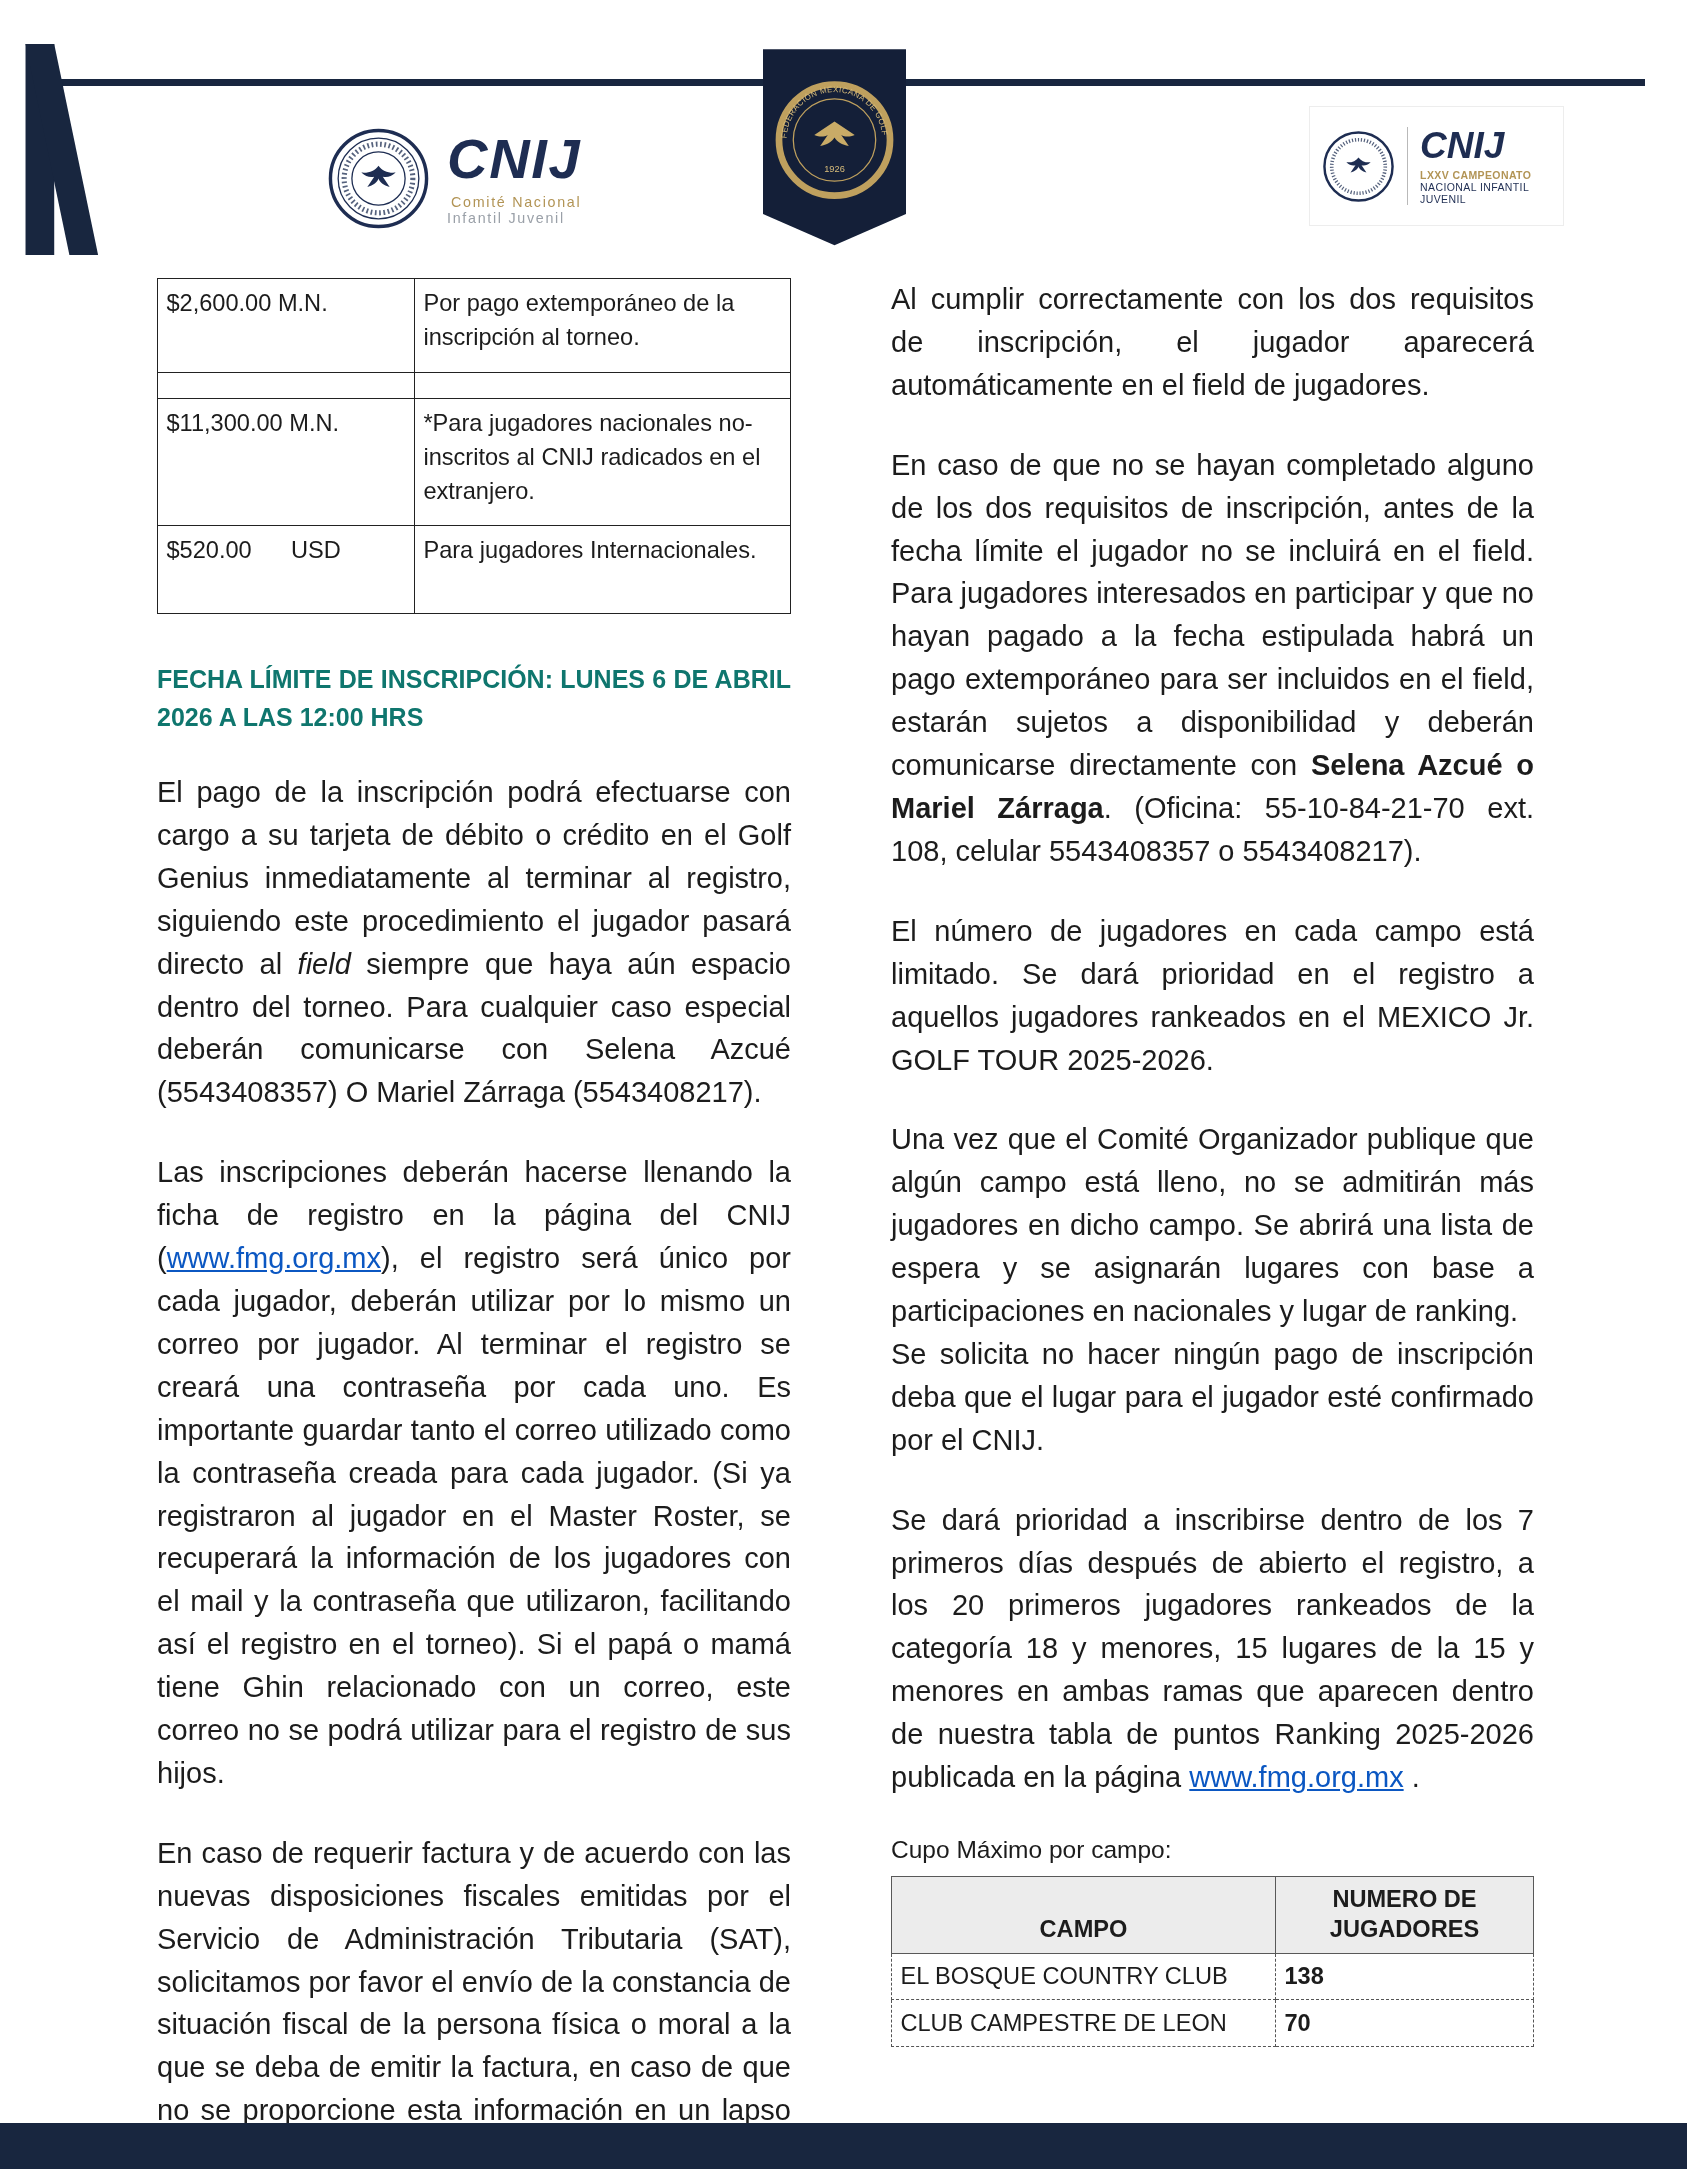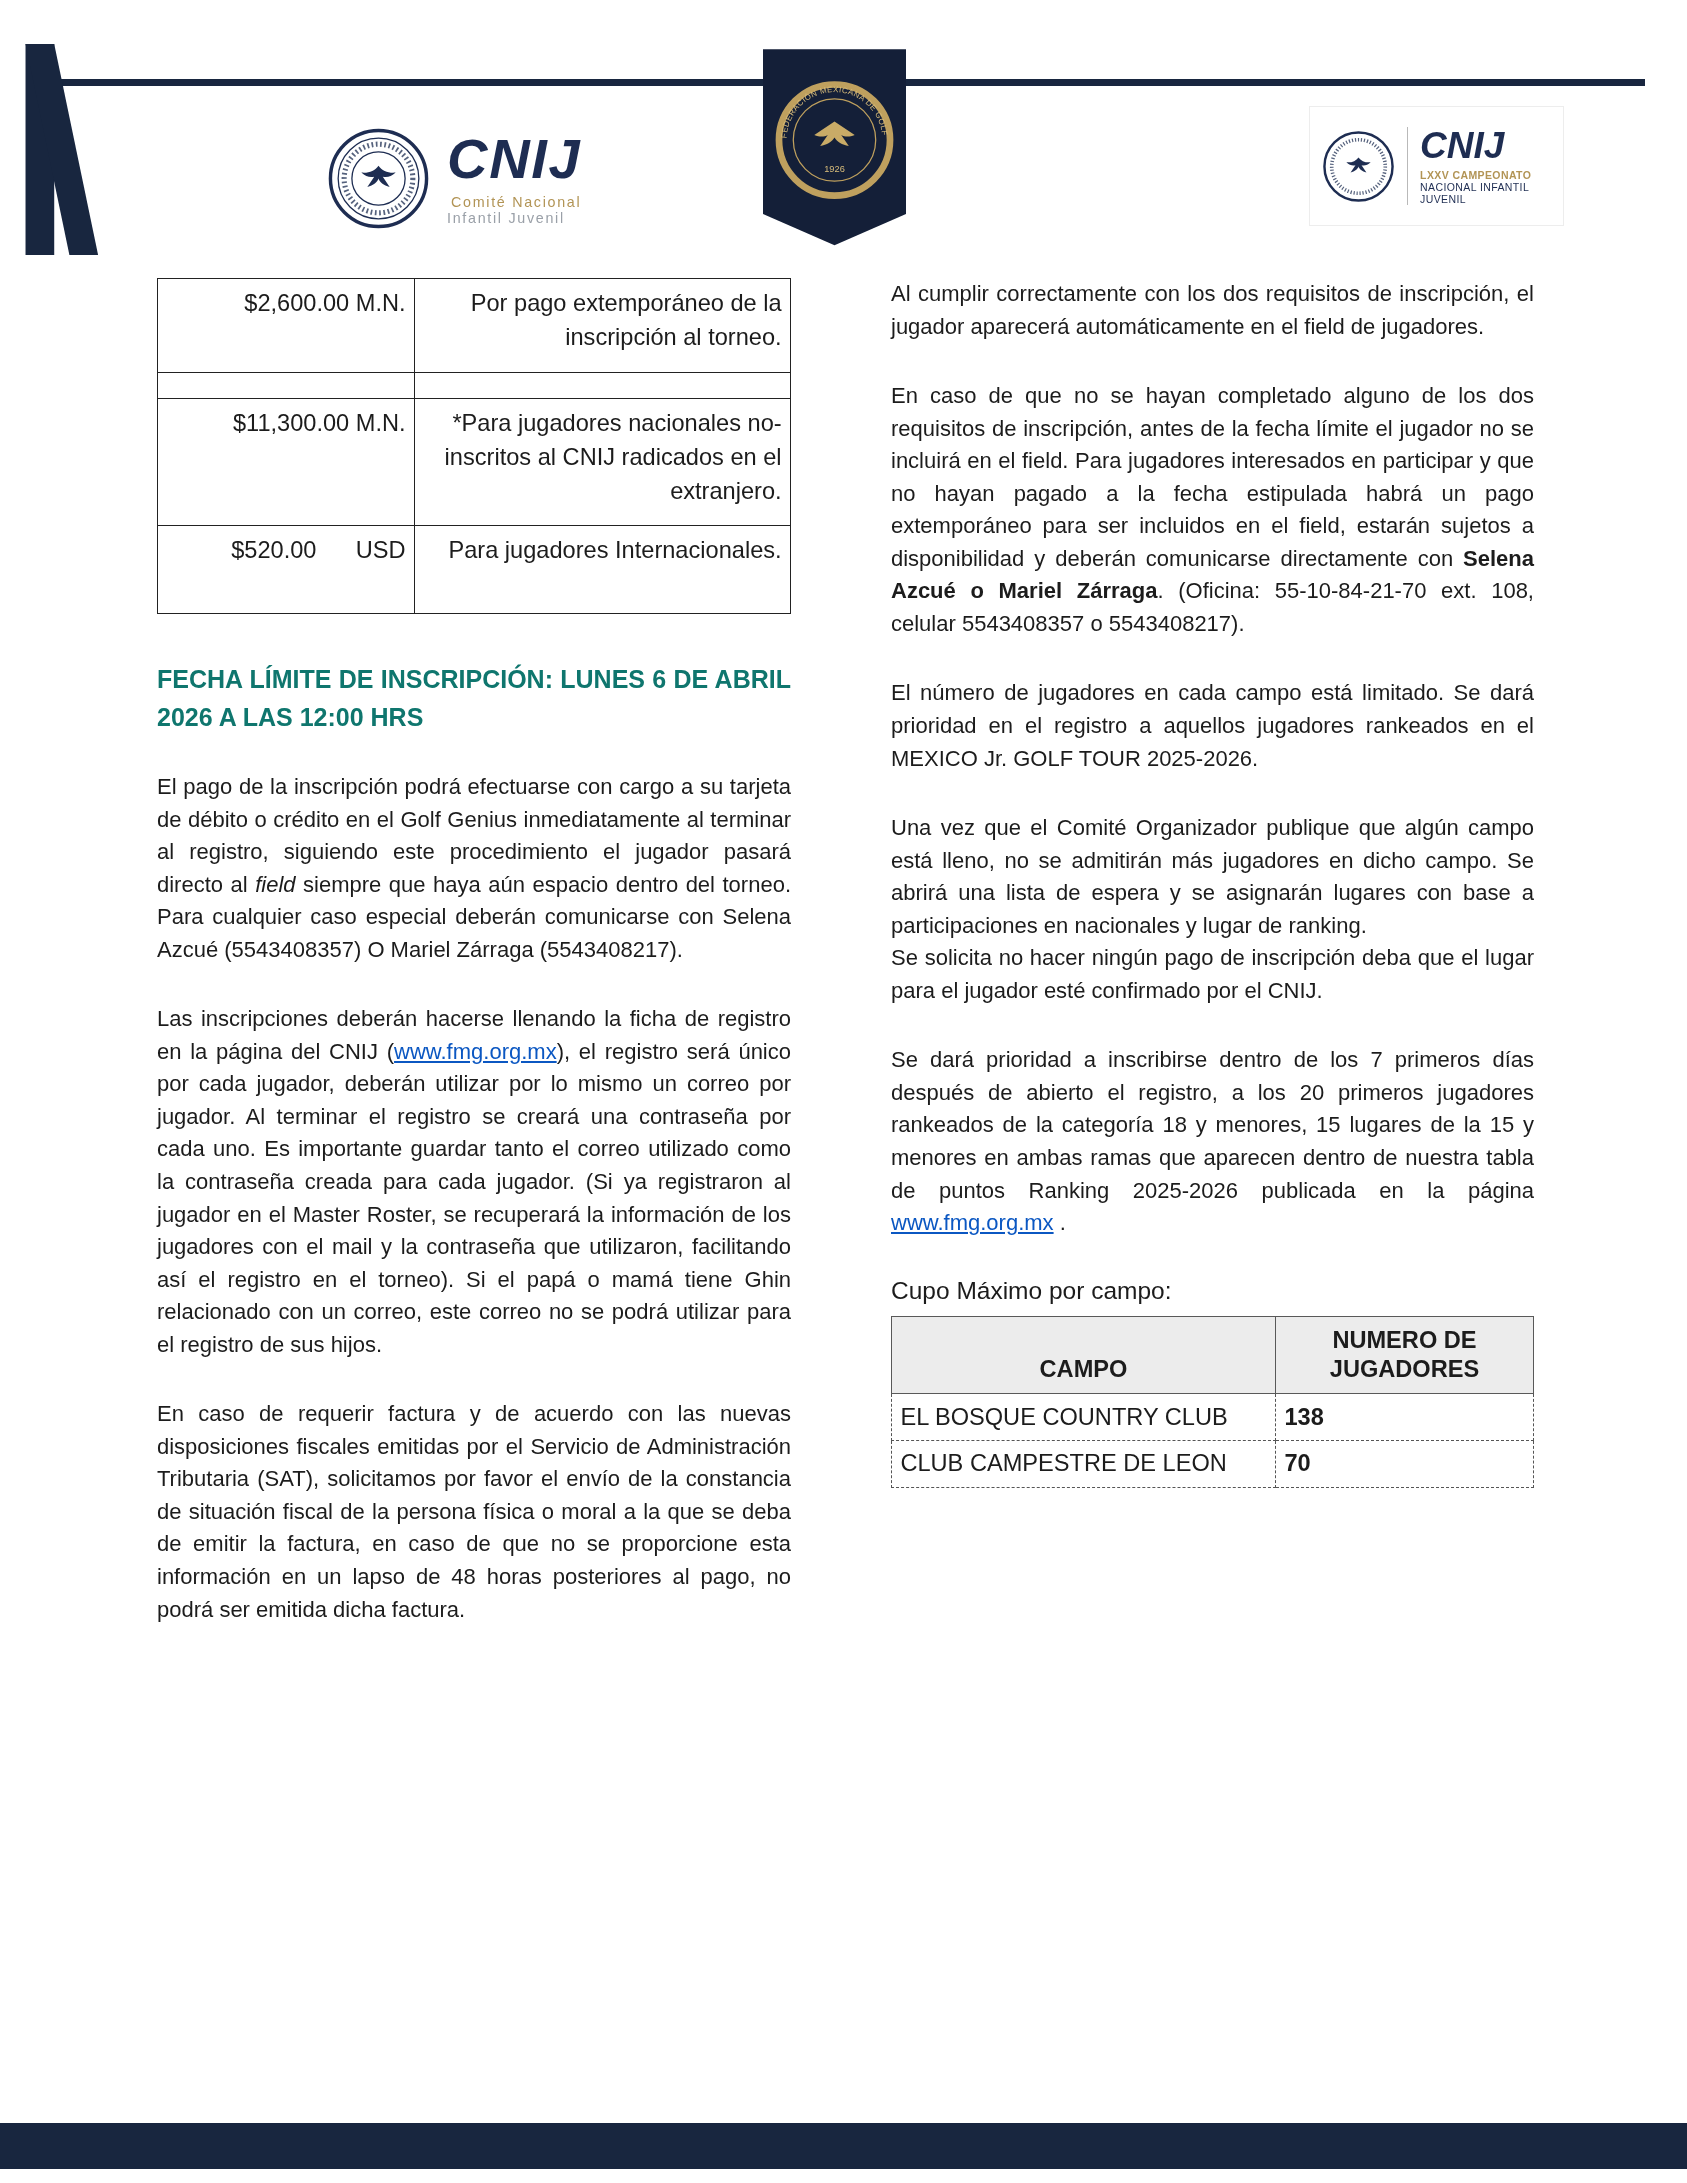--- a/index.html
+++ b/index.html
@@ -25,29 +25,29 @@
   .logo-right { position:absolute; left:1309px; top:106px; width:255px; height:120px; background:#ffffff;
     border:0.8px solid #ededed; display:flex; align-items:center; gap:11.8px; padding:6.7px 11.8px; box-sizing:border-box; }
   .logo-right .divider { width:1.7px; height:78px; background:#b9b9b9; }
   .logo-right .brand { font-size:37px; font-weight:bold; font-style:italic; color:#1e2d52; line-height:1.05; }
   .logo-right .rsub1 { font-size:10.5px; font-weight:bold; color:#b29455; letter-spacing:0.4px; margin-top:3.4px; }
   .logo-right .rsub2, .logo-right .rsub3 { font-size:10.5px; color:#1e2d52; letter-spacing:0.4px; }
 
   
   .col-left  { position:absolute; left:157px;  top:278px; width:634px; }
   .col-right { position:absolute; left:891px; top:278px; width:643px; }
-  .para { margin:0 0 37px 0; font-size:22px; line-height:1.48; text-align:justify; }
+  .para { margin:0 0 37px 0; font-size:29px; line-height:1.48; text-align:justify; }
   .para em { font-style:italic; }
   .para strong { font-weight:bold; }
   a.link { color:#0b57c2; text-decoration:underline; cursor:pointer; }
   .deadline { margin:0 0 35px 0; font-size:25px; font-weight:bold; line-height:1.5; text-align:justify; color:#0f766e; }
 
   
   .fee-table { width:100%; border-collapse:collapse; margin:0 0 47px 0; font-size:23.6px; }
-  .fee-table td { border:1.7px solid #222; vertical-align:top; padding:6.7px 8.4px; text-align:right; line-height:1.45; }
+  .fee-table td { border:1.7px solid #222; vertical-align:top; padding:6.7px 8.4px; text-align:left; line-height:1.45; }
   .fee-table td.amount { white-space:pre-wrap; }
   .fee-table tr.spacer td { height:25px; padding:0; }
 
   
   .cap-label { margin-top:13.5px; font-size:24.5px; }
   .cap-table { width:100%; border-collapse:collapse; margin-top:11.8px; font-size:23.6px; }
   .cap-table th { background:#ececec; border:1.7px solid #595959; font-weight:bold; text-align:center;
     vertical-align:bottom; padding:8.4px 6.7px; line-height:1.25; height:59px; }
   .cap-table td { border:1.7px dashed #555; padding:8.4px 8.4px; height:29px; vertical-align:middle; }
   .cap-table td.num { text-align:left;font-weight:bold; }

